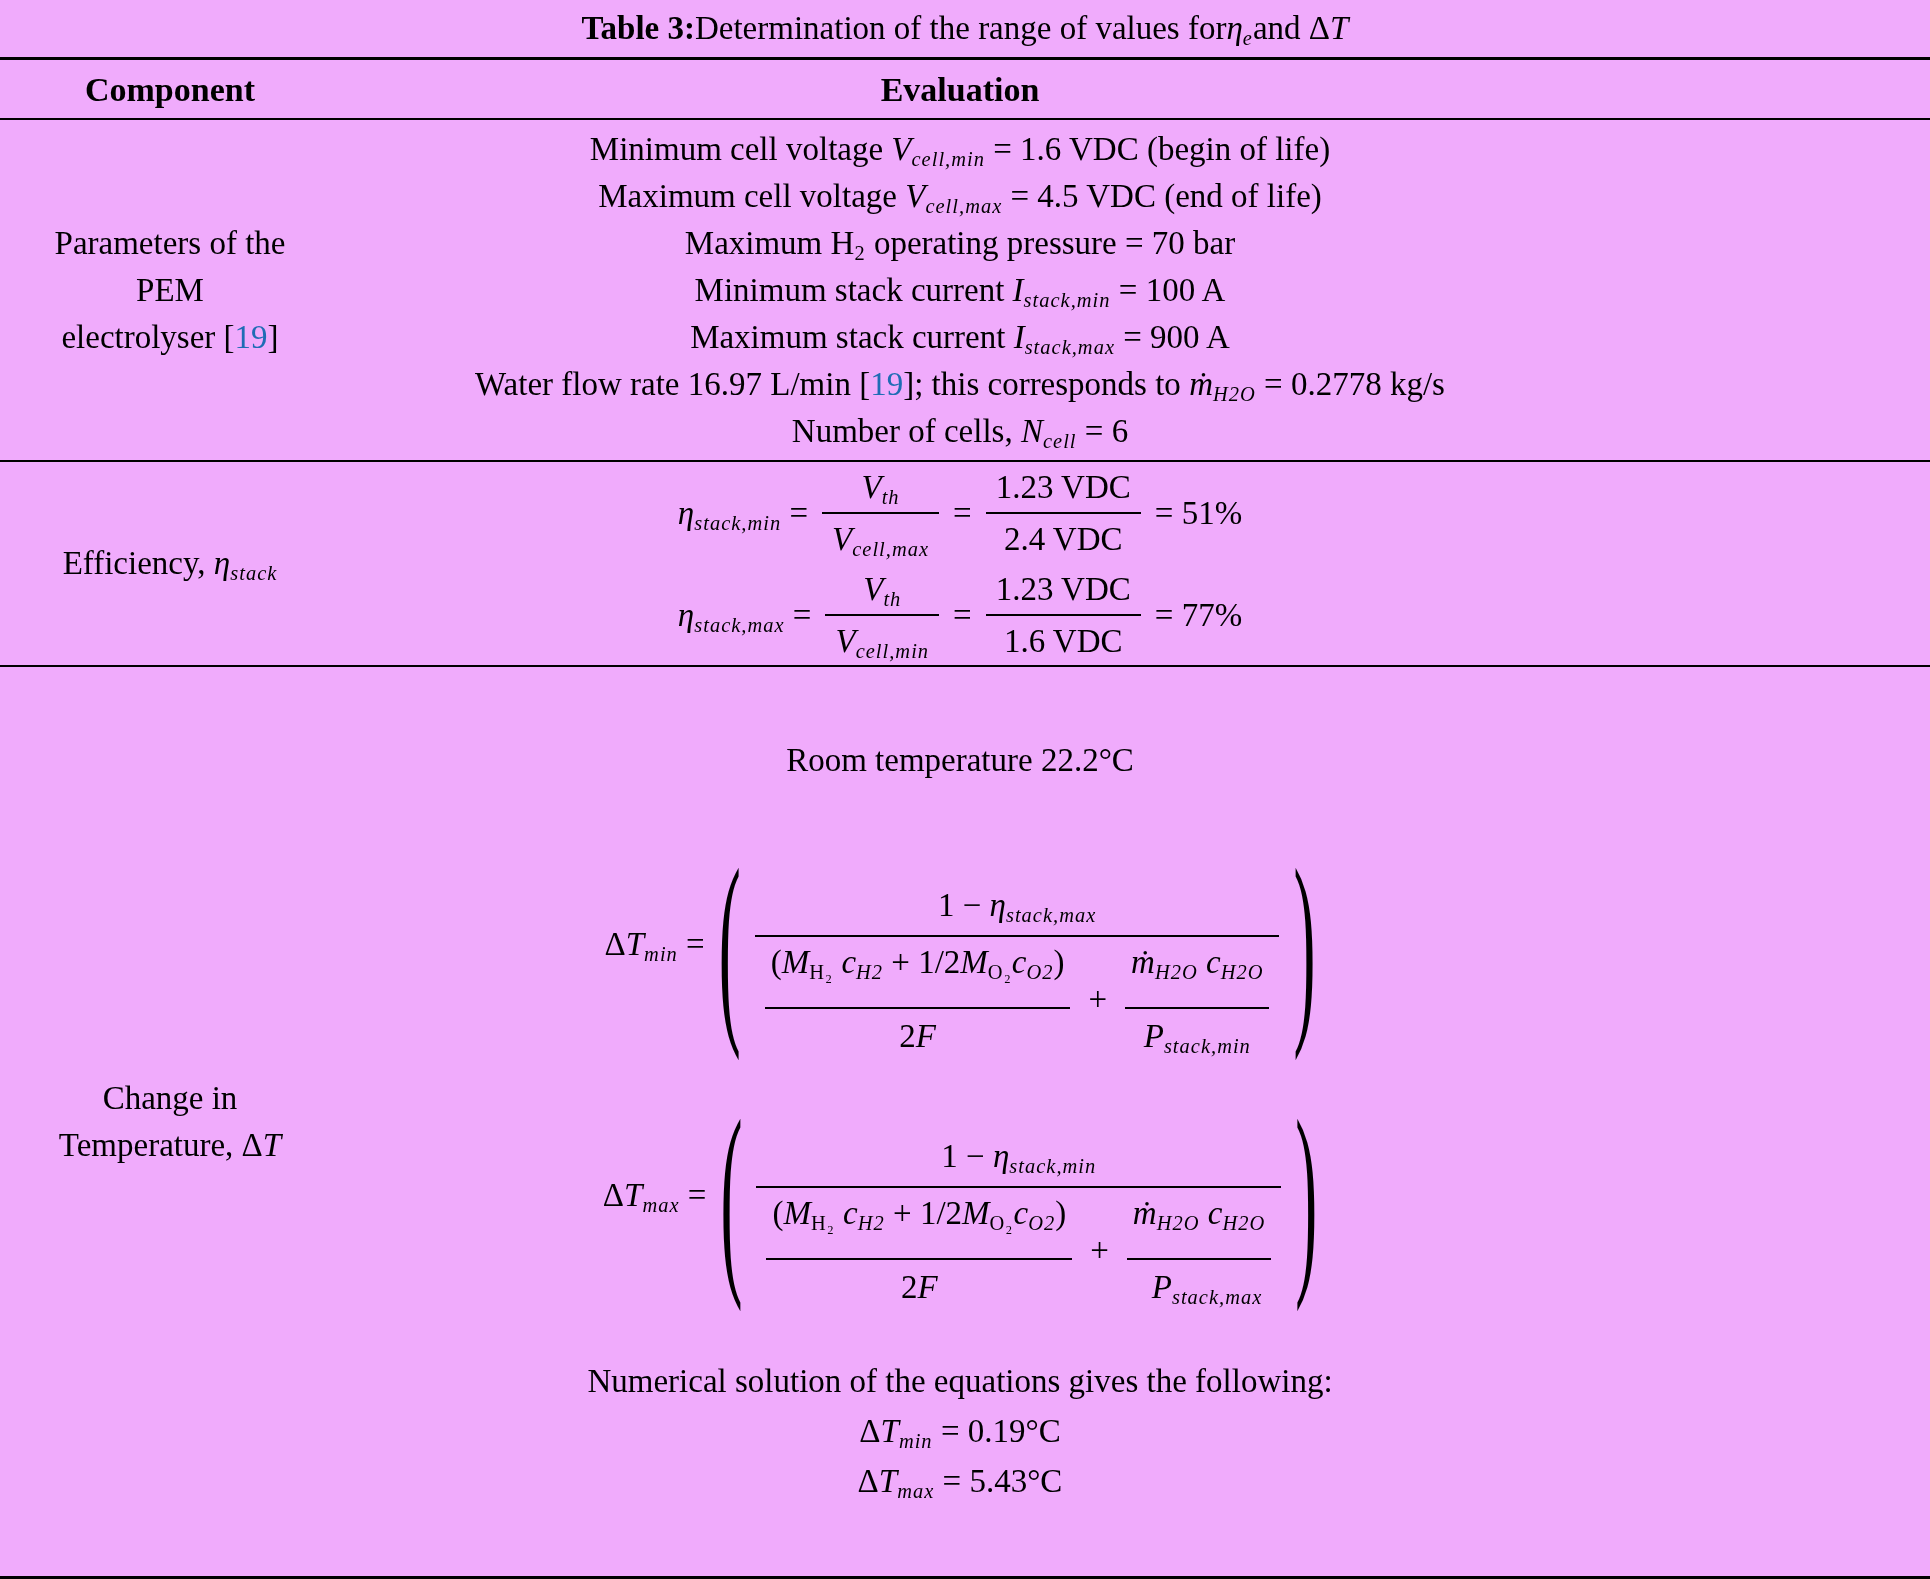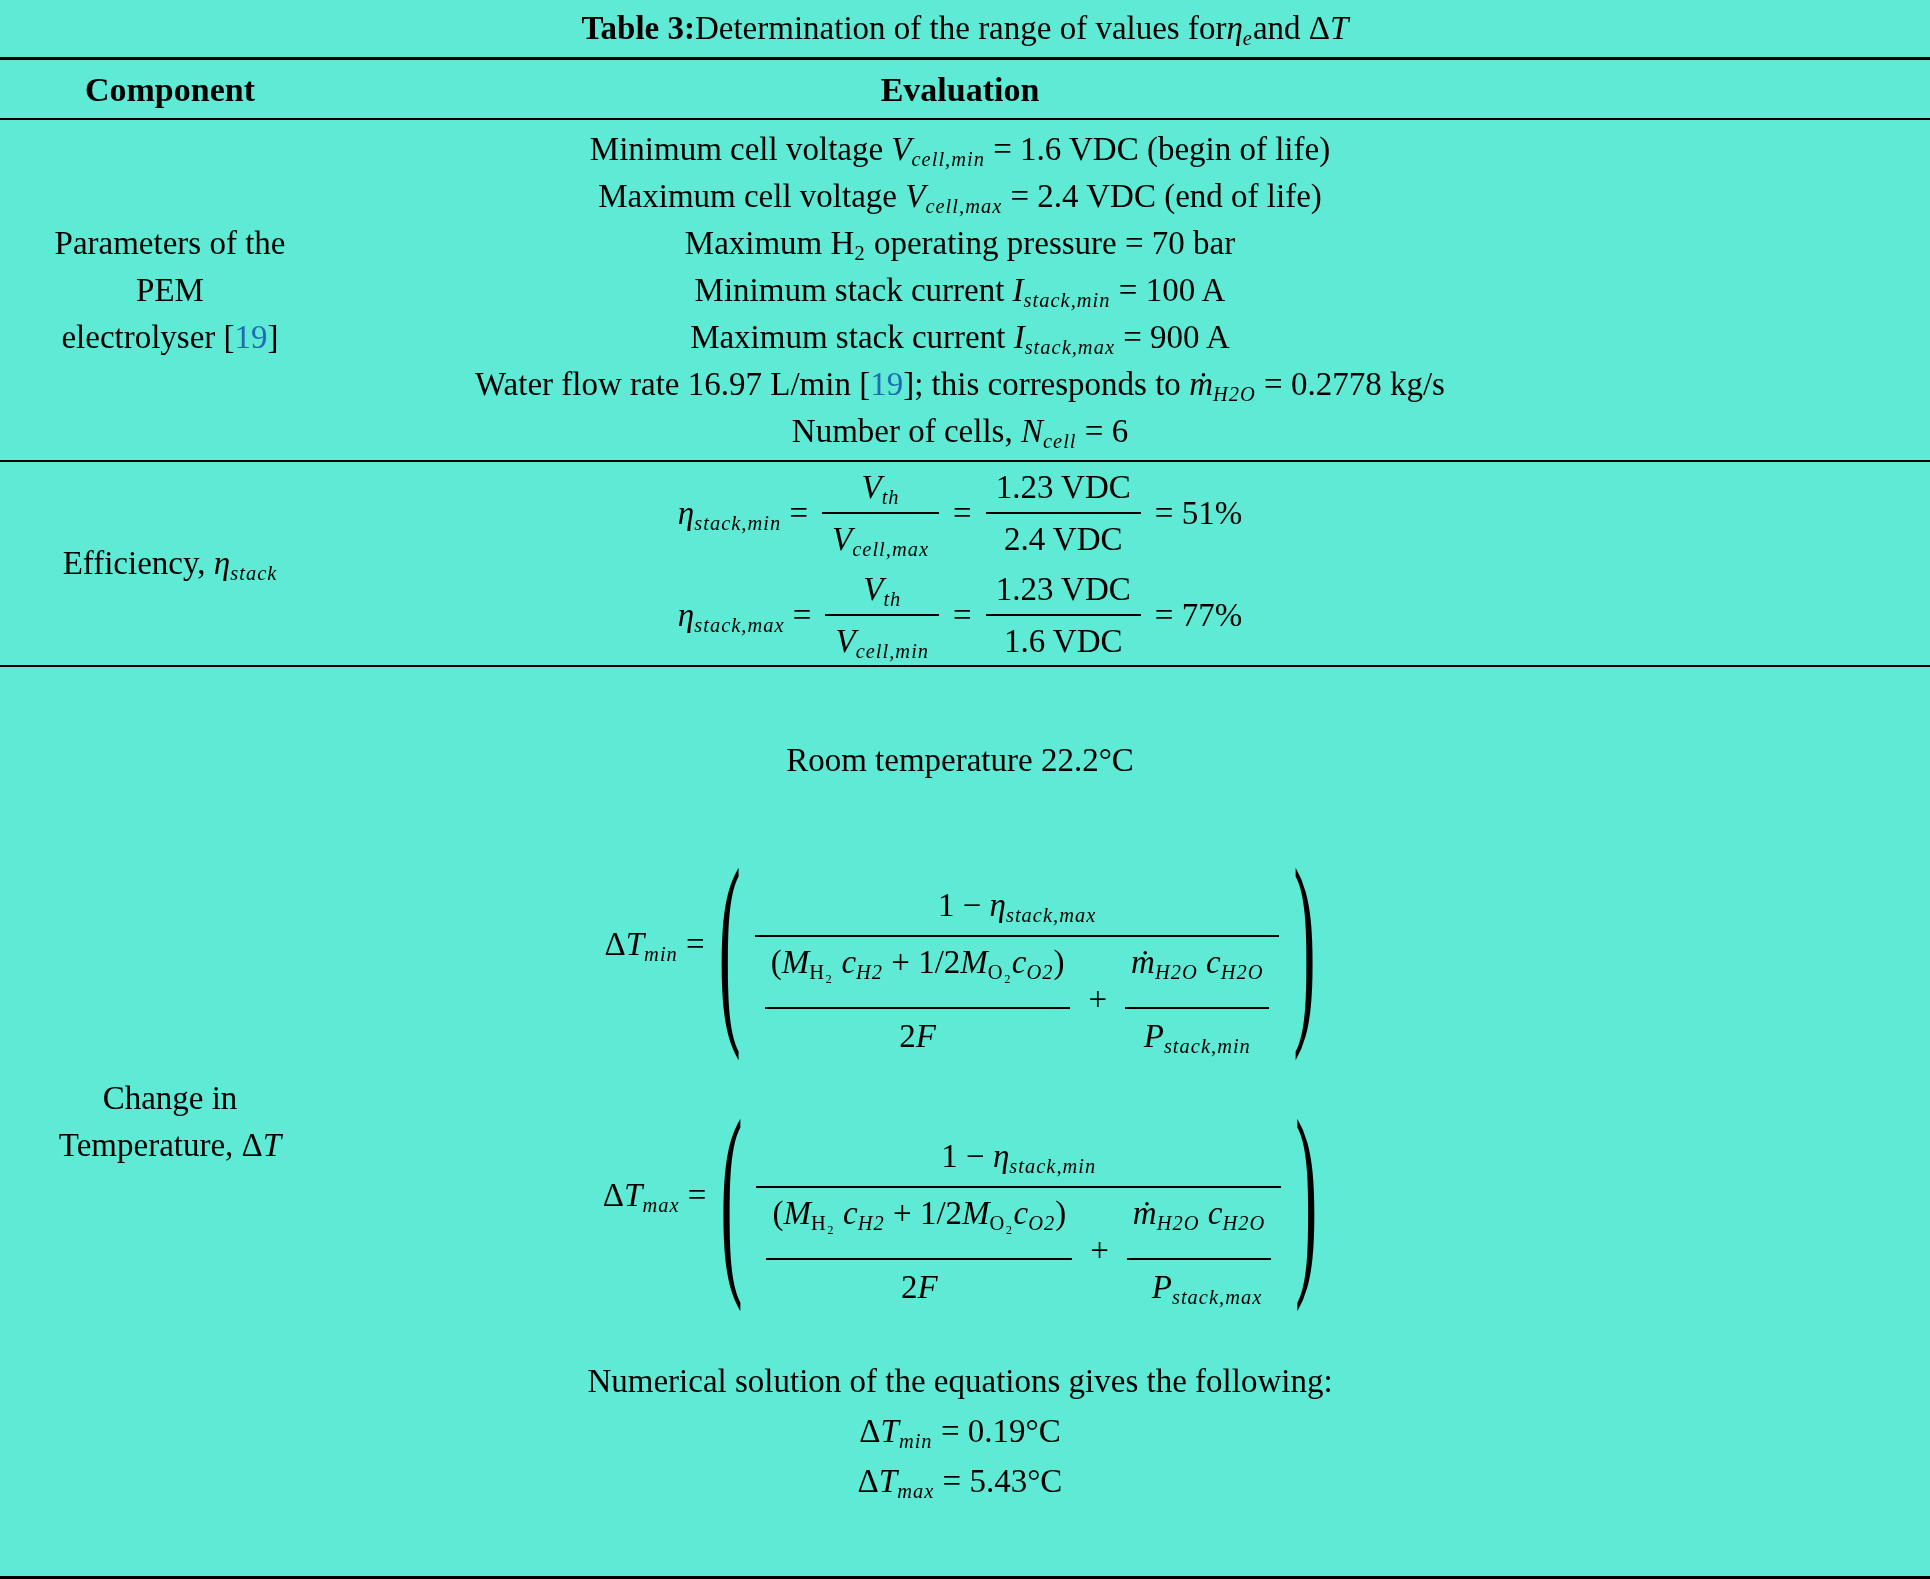--- a/index.html
+++ b/index.html
@@ -1,21 +1,21 @@
 <!DOCTYPE html>
 <html><head>
 <meta charset="utf-8">
 <style>
   * { box-sizing: border-box; margin: 0; padding: 0; }
   html, body { background: #ffffff; }
   body { width: 1930px; }
   .page {
     width: 1930px; height: 1579px;
     font-family: "Liberation Serif", "DejaVu Serif", serif;
-    font-size: 33px; color: #000; background: #5eead4;
+    font-size: 33px; color: #000; background: #f0abfc;
     overflow: hidden;
   }
 
   .caption { height: 57px; display: flex; align-items: center; justify-content: center; }
 
   .rule { height: 2px; background: #000; width: 100%; }
   .rule.thick { height: 3px; }
 
   .thead { height: 58px; display: flex; align-items: center; font-weight: bold; font-size: 34px; }
 
@@ -97,21 +97,21 @@
   <div class="rule"></div>
 
   <div class="trow row-parameters">
     <div class="comp">
       <div class="line"><span>Parameters of the</span></div>
       <div class="line"><span>PEM</span></div>
       <div class="line"><span>electrolyser [</span><span style="color: rgb(31, 108, 181);">19</span><span>]</span></div>
     </div>
     <div class="eval">
       <div class="line"><span>Minimum cell voltage </span><span style="font-style: italic;">V<sub style="font-style: italic;">cell,min</sub></span><span> = 1.6 VDC (begin of life)</span></div>
-      <div class="line"><span>Maximum cell voltage </span><span style="font-style: italic;">V<sub style="font-style: italic;">cell,max</sub></span><span> = 2.4 VDC (end of life)</span></div>
+      <div class="line"><span>Maximum cell voltage </span><span style="font-style: italic;">V<sub style="font-style: italic;">cell,max</sub></span><span> = 4.5 VDC (end of life)</span></div>
       <div class="line"><span>Maximum H<sub style="font-style: normal;">2</sub></span><span> operating pressure = 70 bar</span></div>
       <div class="line"><span>Minimum stack current </span><span style="font-style: italic;">I<sub style="font-style: italic;">stack,min</sub></span><span> = 100 A</span></div>
       <div class="line"><span>Maximum stack current </span><span style="font-style: italic;">I<sub style="font-style: italic;">stack,max</sub></span><span> = 900 A</span></div>
       <div class="line"><span>Water flow rate 16.97 L/min [</span><span style="color: rgb(31, 108, 181);">19</span><span>]; this corresponds to </span><span style="font-style: italic;">ṁ<sub style="font-style: italic;">H2O</sub></span><span> = 0.2778 kg/s</span></div>
       <div class="line"><span>Number of cells, </span><span style="font-style: italic;">N<sub style="font-style: italic;">cell</sub></span><span> = 6</span></div>
     </div>
   </div>
 
   <div class="rule"></div>
 

